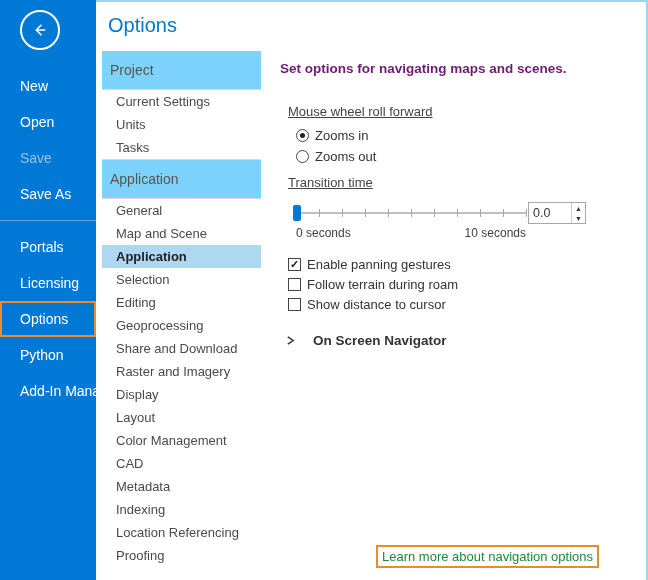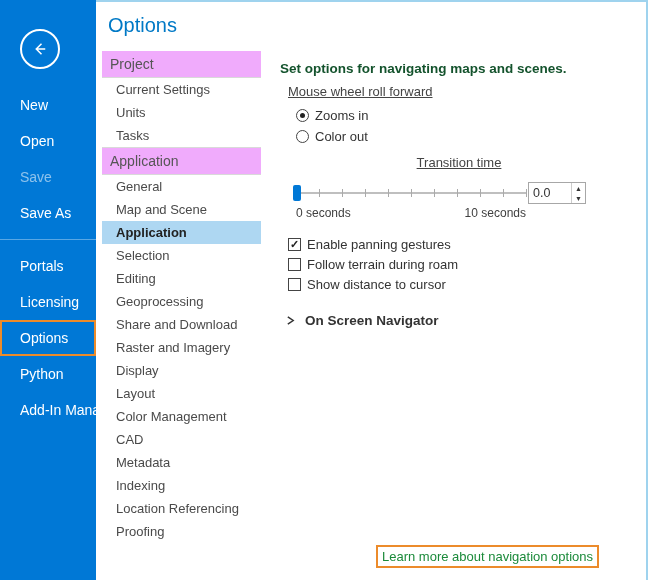--- a/index.html
+++ b/index.html
@@ -19,21 +19,21 @@
     width: 648px;
     height: 580px;
   }
   .left-rail {
     background: #0078d6;
     width: 96px;
     flex: 0 0 96px;
     color: #fff;
     display: flex;
     flex-direction: column;
-    padding-top: 19px;
+    padding-top: 0;
   }
   .back-btn {
     width: 40px; height: 40px;
     border: 2px solid #fff;
     border-radius: 50%;
     margin: 10px 0 18px 20px;
     display: flex;
     align-items: center;
     justify-content: center;
     cursor: pointer;
@@ -86,24 +86,24 @@
     position: absolute;
     inset: 0;
     overflow-y: auto;
     overflow-x: hidden;
     padding-right: 0;
   }
   .tree::-webkit-scrollbar { width: 17px; }
   .tree::-webkit-scrollbar-track { background: #f0f0f0; }
   .tree::-webkit-scrollbar-thumb { background: #c2c2c2; }
   .tree-group-header {
-    background: #f0abfc;
+    background: #7dd3fc;
     color: #555;
     font-size: 14px;
-    padding: 5px 8px;
+    padding: 11px 8px;
     border-top: 1px solid #d9d9d9;
     border-bottom: 1px solid #d9d9d9;
   }
   .tree-group-header:first-child { border-top: 0; }
   .tree-item {
     padding: 4px 6px 4px 14px;
     font-size: 13px;
     color: #4a4a4a;
     cursor: pointer;
     white-space: nowrap;
@@ -116,22 +116,22 @@
   .content-pane {
     flex: 1;
     padding: 10px 16px 8px 18px;
     display: flex;
     flex-direction: column;
     overflow: hidden;
   }
   .content-title {
     font-weight: 700;
     font-size: 13.5px;
-    margin-bottom: 6px;
-    color: #14532d;
+    margin-bottom: 26px;
+    color: #701a75;
   }
   .field-label { font-size: 13px; color: #444; margin: 2px 0 6px 8px; text-decoration: underline; }
   .radio-row, .check-row {
     display: flex;
     align-items: center;
     gap: 6px;
     margin: 3px 0 3px 16px;
     font-size: 13px;
     color: #333;
   }
@@ -219,21 +219,21 @@
     justify-content: center;
     color: #333;
     cursor: pointer;
   }
   .check-section { margin-top: 10px; }
   .check-row { margin-left: 8px; margin-top: 5px; margin-bottom: 5px; }
   .expander-row {
     margin: 16px 0 0 6px;
     display: flex;
     align-items: center;
-    gap: 10px;
+    gap: 18px;
     font-weight: 700;
     font-size: 13.5px;
     color: #333;
     cursor: pointer;
   }
   .expander-row svg { width: 9px; height: 9px; }
   .learn-link {
     position: absolute;
     left: 280px;
     bottom: 12px;
@@ -298,24 +298,24 @@
       <div class="content-pane">
         <div class="content-title">Set options for navigating maps and scenes.</div>
 
         <div class="field-label">Mouse wheel roll forward</div>
         <div class="radio-row">
           <span class="radio checked"></span>
           <span>Zooms in</span>
         </div>
         <div class="radio-row">
           <span class="radio"></span>
-          <span>Color out</span>
-        </div>
-
-        <div class="field-label" style="margin-top:8px;text-align:center;">Transition time</div>
+          <span>Zooms out</span>
+        </div>
+
+        <div class="field-label" style="margin-top:8px;">Transition time</div>
         <div class="trans-row">
           <div class="slider-row">
             <div class="slider-track">
               <div class="bar"></div>
               <div class="tick" style="left:0%"></div>
                 <div class="tick" style="left:10%"></div>
                 <div class="tick" style="left:20%"></div>
                 <div class="tick" style="left:30%"></div>
                 <div class="tick" style="left:40%"></div>
                 <div class="tick" style="left:50%"></div>

